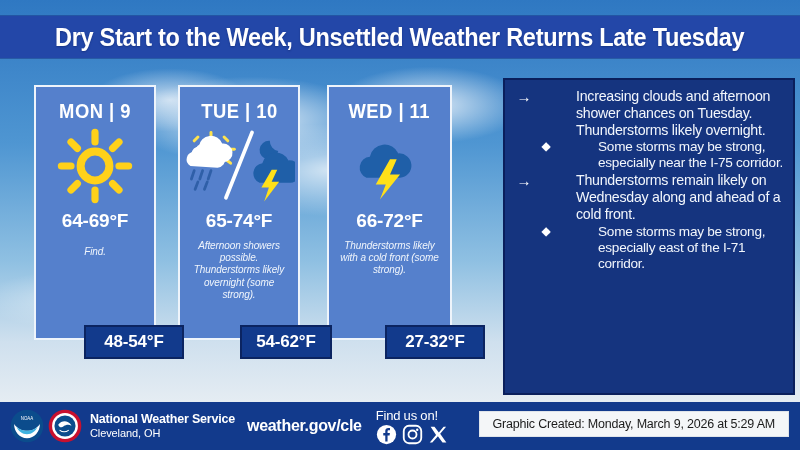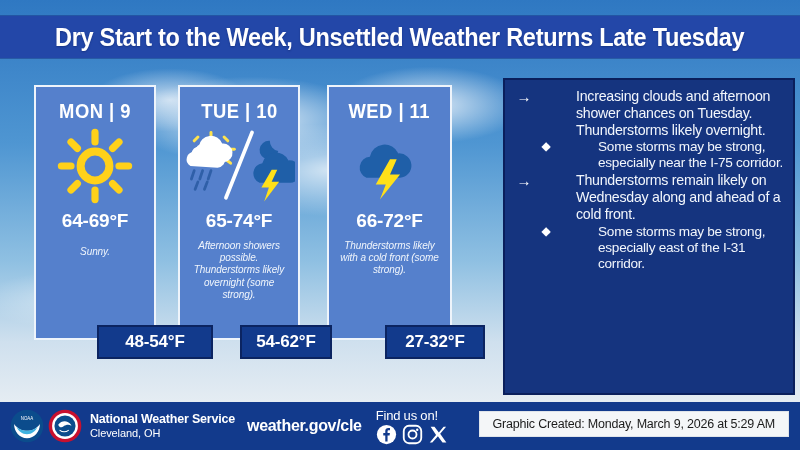--- a/index.html
+++ b/index.html
@@ -67,21 +67,21 @@
   }
   #card-0 .desc { padding-top:14px; }
 
   
   .low-badge {
     position:absolute; top:325px; height:34px;
     background:#123a8c; border:2px solid #0b2461;
     display:flex; align-items:center; justify-content:center;
     color:#fff; font-size:17px; font-weight:700; letter-spacing:-.2px;
   }
-  #low-0 { left:97px;  width:116px; }
+  #low-0 { left:84px;  width:100px; }
   #low-1 { left:240px; width:92px; }
   #low-2 { left:385px; width:100px; }
 
   
   #keypoints {
     position:absolute; left:503px; top:78px; width:292px; height:317px;
     background:#15347f; border:2px solid #0a1f5c;
     padding:8px 10px 6px 8px;
   }
   #kp-title {
@@ -149,21 +149,21 @@
         <line x1="80" y1="50" x2="92" y2="50"></line>
         <line x1="20" y1="20" x2="28" y2="28"></line>
         <line x1="72" y1="72" x2="80" y2="80"></line>
         <line x1="20" y1="80" x2="28" y2="72"></line>
         <line x1="72" y1="28" x2="80" y2="20"></line>
       </g>
       <circle cx="50" cy="50" r="18" fill="none" stroke="#ffd11a" stroke-width="10"></circle>
     </svg>
   </div>
   <div class="temps">64-69°F</div>
-  <div class="desc">Sunny.</div>
+  <div class="desc">Find.</div>
 </div>
 
 <div class="card" id="card-1">
   <div class="day">TUE | 10</div>
   <div class="icon-area">
     <svg viewBox="0 0 120 80" width="112" height="76" aria-hidden="true">
 
       <g>
         <g stroke="#ffe34d" stroke-width="3.2" stroke-linecap="round">
           <line x1="30" y1="4" x2="30" y2="10"></line>
@@ -222,21 +222,21 @@
   <div class="kp-item kp-l2">
     <span class="bullet">◆</span>
     <span class="txt">Some storms may be strong, especially near the I-75 corridor.</span>
   </div>
   <div class="kp-item kp-l1">
     <span class="bullet">→</span>
     <span class="txt">Thunderstorms remain likely on Wednesday along and ahead of a cold front.</span>
   </div>
   <div class="kp-item kp-l2">
     <span class="bullet">◆</span>
-    <span class="txt">Some storms may be strong, especially east of the I-31 corridor.</span>
+    <span class="txt">Some storms may be strong, especially east of the I-71 corridor.</span>
   </div>
 </div>
 
 <div id="footer">
 
   <svg id="noaa-logo" viewBox="0 0 100 100">
     <circle cx="50" cy="50" r="48" fill="#0b4c8c"></circle>
     <path d="M50 86C28 86 12 66 12 44c10 14 24 20 38 20s28-6 38-20C88 66 72 86 50 86z" fill="#ffffff"></path>
     <path d="M50 74c-14 0-26-10-31-22 8 8 19 12 31 12s23-4 31-12c-5 12-17 22-31 22z" fill="#3fb3e0"></path>
     <text x="50" y="32" font-size="13" fill="#ffffff" text-anchor="middle" font-family="Liberation Sans, sans-serif">NOAA</text>

